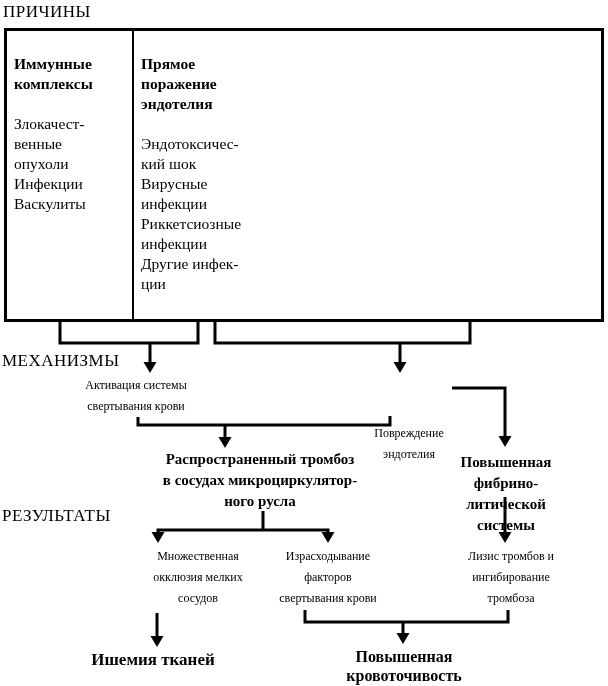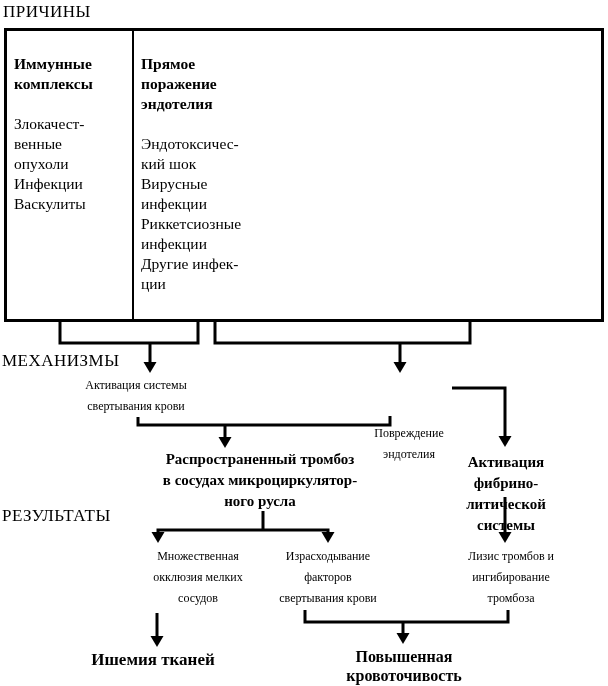--- a/index.html
+++ b/index.html
@@ -112,21 +112,21 @@
     </div>
   </div>
 
   <div class="node" id="node-coagulation">Активация системы
 свертывания крови</div>
   <div class="node" id="node-endothelial">Повреждение
 эндотелия</div>
   <div class="node bold" id="node-thrombosis">Распространенный тромбоз
 в сосудах микроциркулятор-
 ного русла</div>
-  <div class="node bold" id="node-fibrinolytic">Активация фибрино-
+  <div class="node bold" id="node-fibrinolytic">Повышенная фибрино-
 литической системы</div>
 
   <div class="node" id="node-occlusion">Множественная
 окклюзия мелких
 сосудов</div>
   <div class="node" id="node-depletion">Израсходывание
 факторов
 свертывания крови</div>
   <div class="node" id="node-lysis">Лизис тромбов и
 ингибирование

